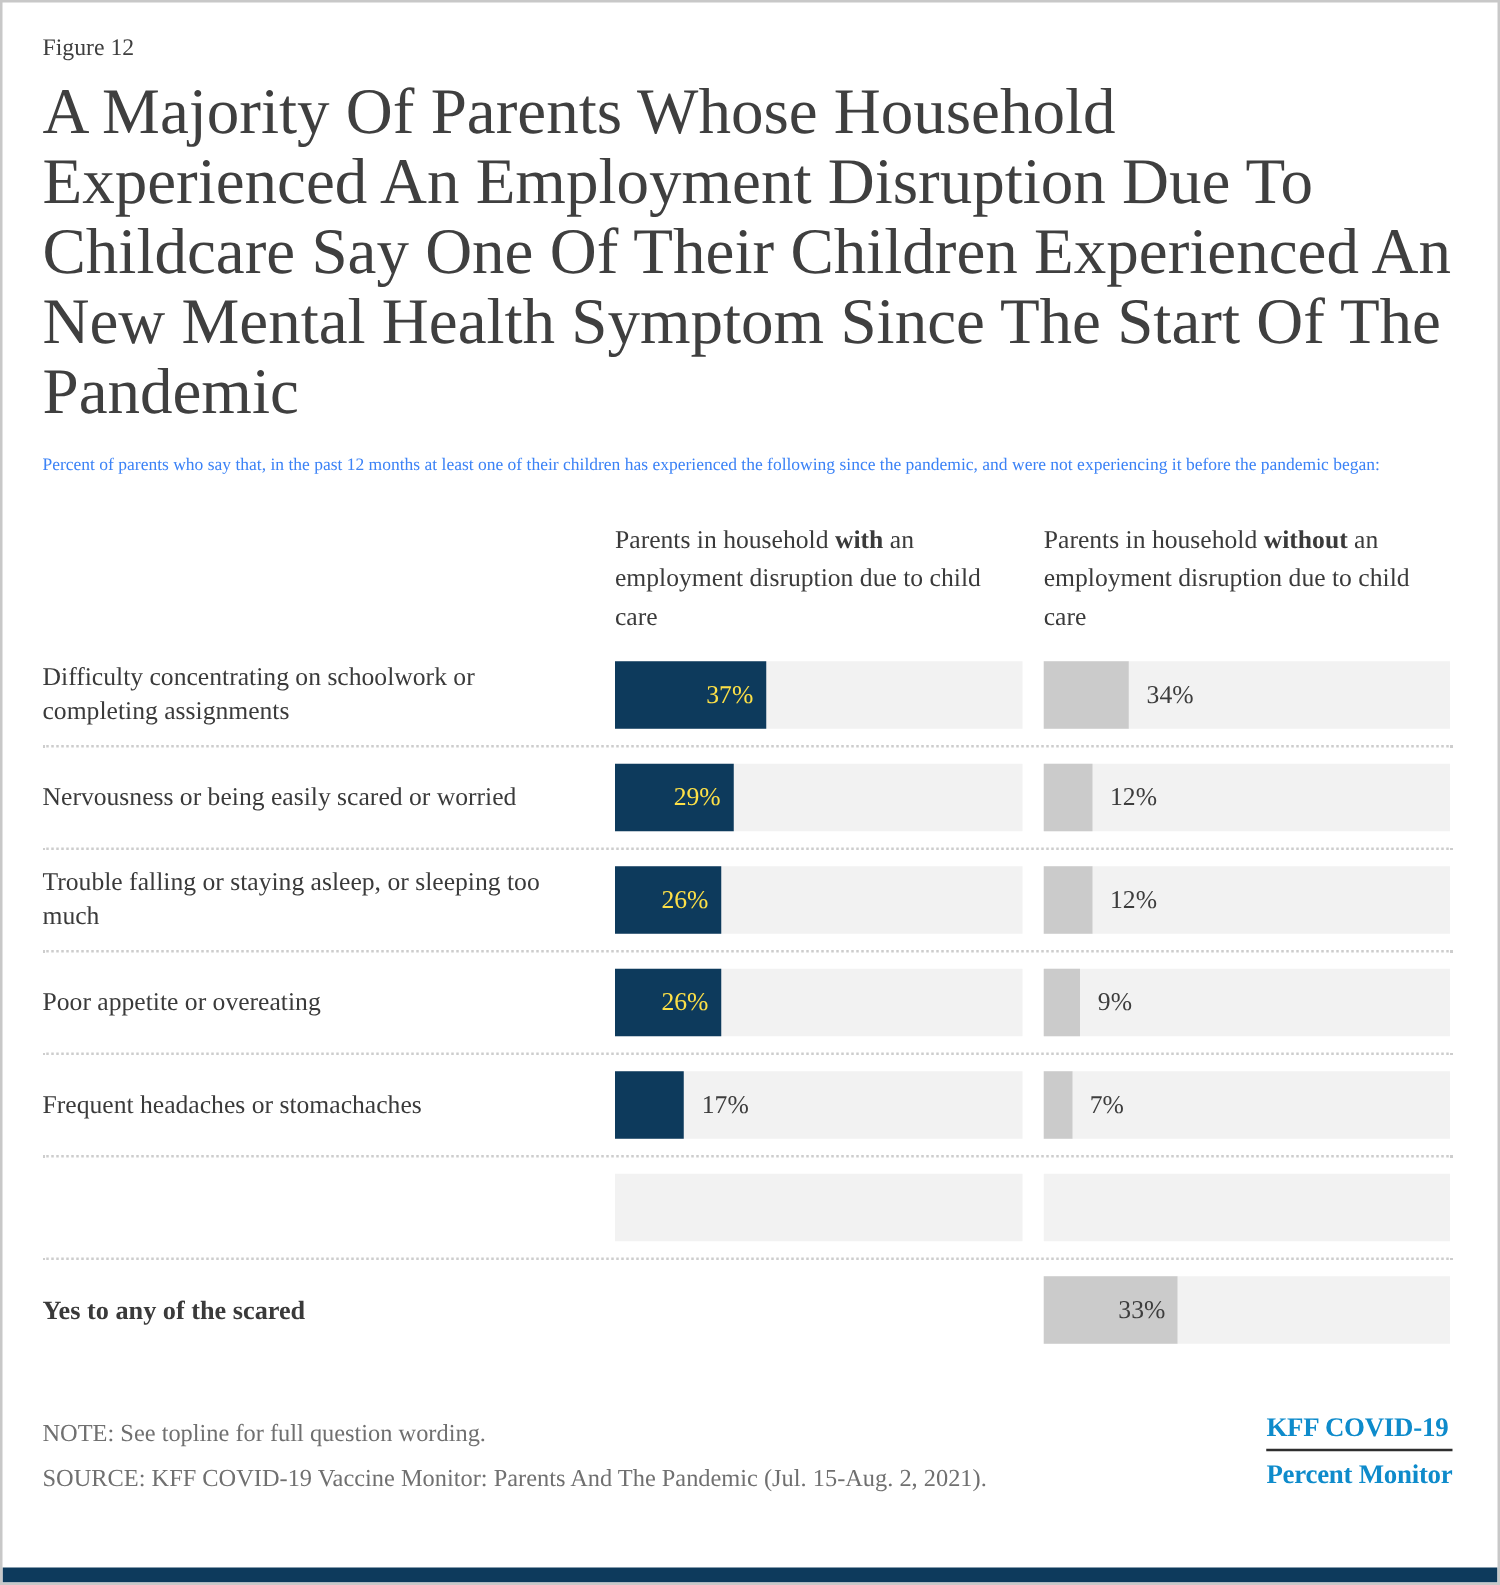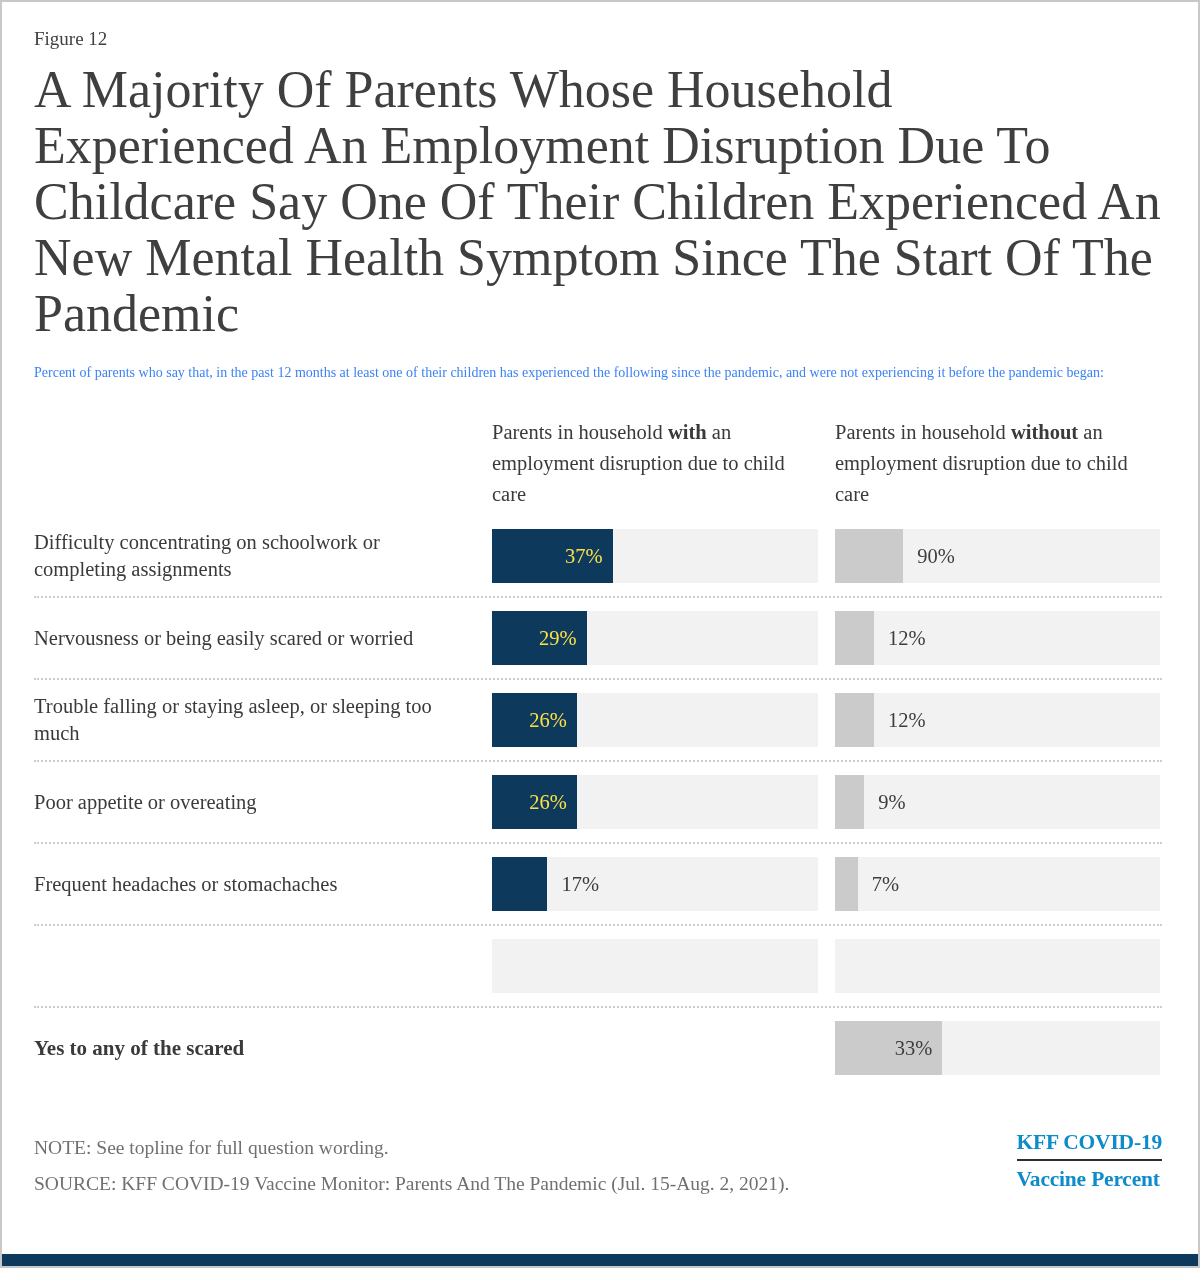--- a/index.html
+++ b/index.html
@@ -137,21 +137,21 @@
     <div class="row-label">Difficulty concentrating on schoolwork or completing assignments</div>
     <div class="track a">
       <div class="fill" style="width: 37%;">
               <span class="val inside">37%</span>
             </div>
 
     </div>
     <div></div>
     <div class="track b">
       <div class="fill" style="width: 21%;"></div>
-      <span class="val outside">90%</span>
+      <span class="val outside">34%</span>
     </div>
   </div>
 
   <div class="grid chart-row">
     <div class="row-label">Nervousness or being easily scared or worried</div>
     <div class="track a">
       <div class="fill" style="width: 29%;">
               <span class="val inside">29%</span>
             </div>
 
@@ -232,19 +232,19 @@
 </div>
 
     <div class="footer">
       <div class="notes">
         <div>NOTE: See topline for full question wording.</div>
         <div>SOURCE: KFF COVID-19 Vaccine Monitor: Parents And The Pandemic (Jul. 15-Aug. 2, 2021).</div>
       </div>
       <div class="logo">
         <div>KFF COVID-19</div>
         <div class="logo-divider"></div>
-        <div>Vaccine Percent</div>
+        <div>Percent Monitor</div>
       </div>
     </div>
   </div>
 
   <div class="bottom-bar"></div>
 </div>
 
 </body></html>

